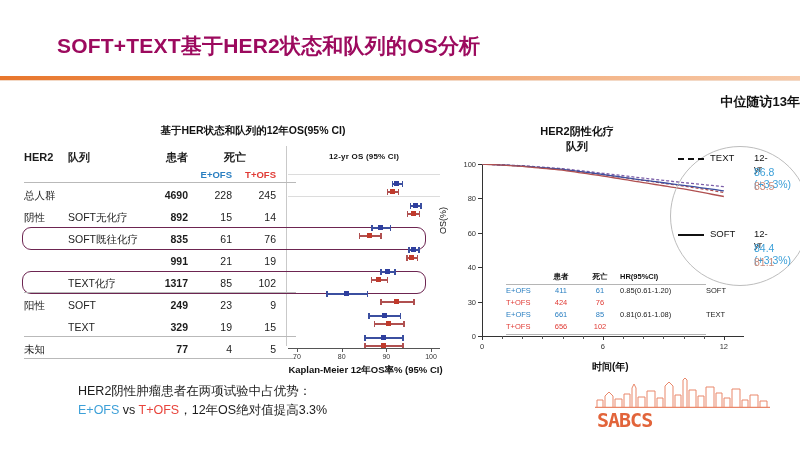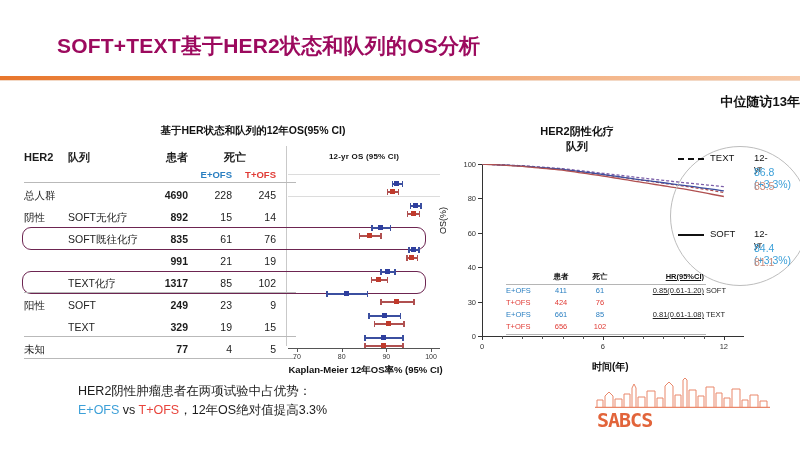--- a/index.html
+++ b/index.html
@@ -112,21 +112,21 @@
   .leg-12yr{position:absolute;font-size:9.5px;color:#111;}
   .leg-v1{position:absolute;font-size:10.5px;color:#3da0d8;}
   .leg-v2{position:absolute;font-size:10.5px;color:#c98a7a;}
 
   
   .hrtbl{position:absolute;left:24px;top:108px;width:222px;}
   .hr-row{position:absolute;left:0;width:222px;height:12px;font-size:7.5px;}
   .hr-c0{position:absolute;left:0;width:34px;text-align:left;}
   .hr-c1{position:absolute;left:38px;width:34px;text-align:center;}
   .hr-c2{position:absolute;left:78px;width:32px;text-align:center;}
-  .hr-c3{position:absolute;left:114px;width:84px;text-align:right;text-decoration:underline;}
+  .hr-c3{position:absolute;left:114px;width:84px;text-align:left;}
   .hr-c4{position:absolute;left:200px;width:36px;text-align:left;}
   .hr-hdr{font-weight:bold;color:#111;}
   .hr-line{position:absolute;left:0;width:200px;height:1px;background:#b5b5b5;}
 
   
   .concl{position:absolute;left:78px;top:382px;font-size:12.5px;color:#1c1c1c;line-height:19px;}
   .concl .b{color:#3da0d8;}
   .concl .r{color:#e8453c;}
 
   

